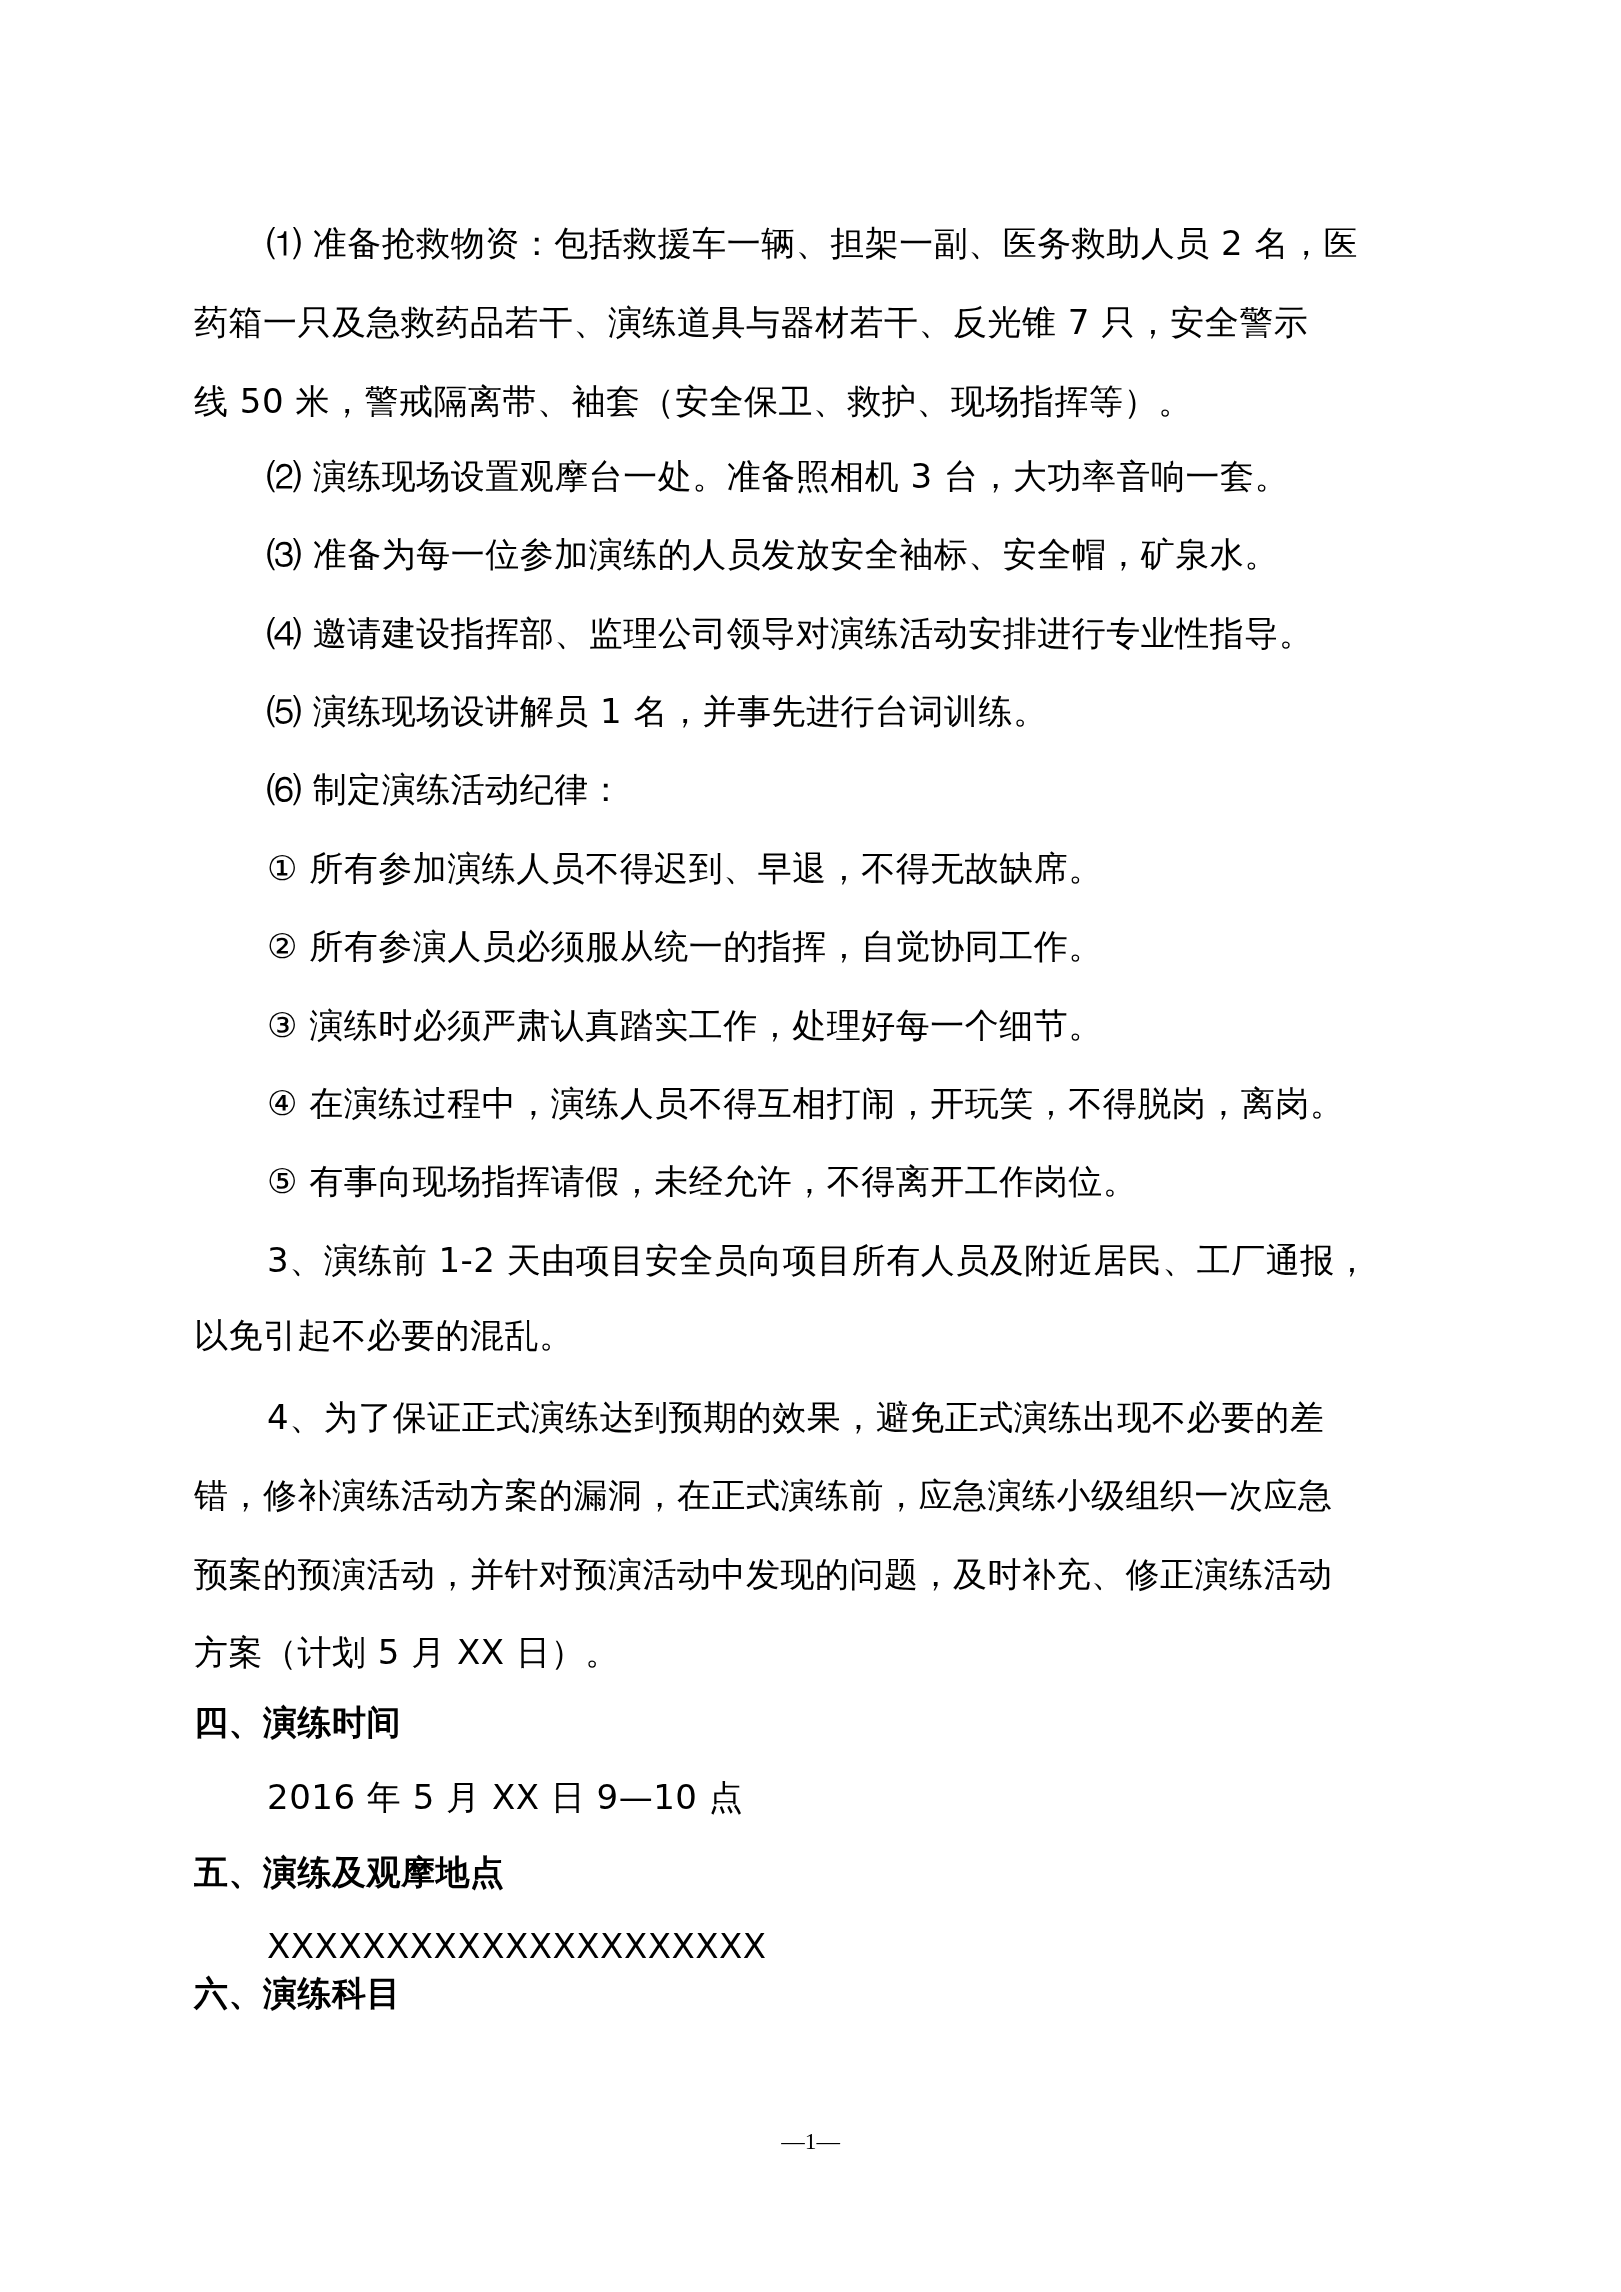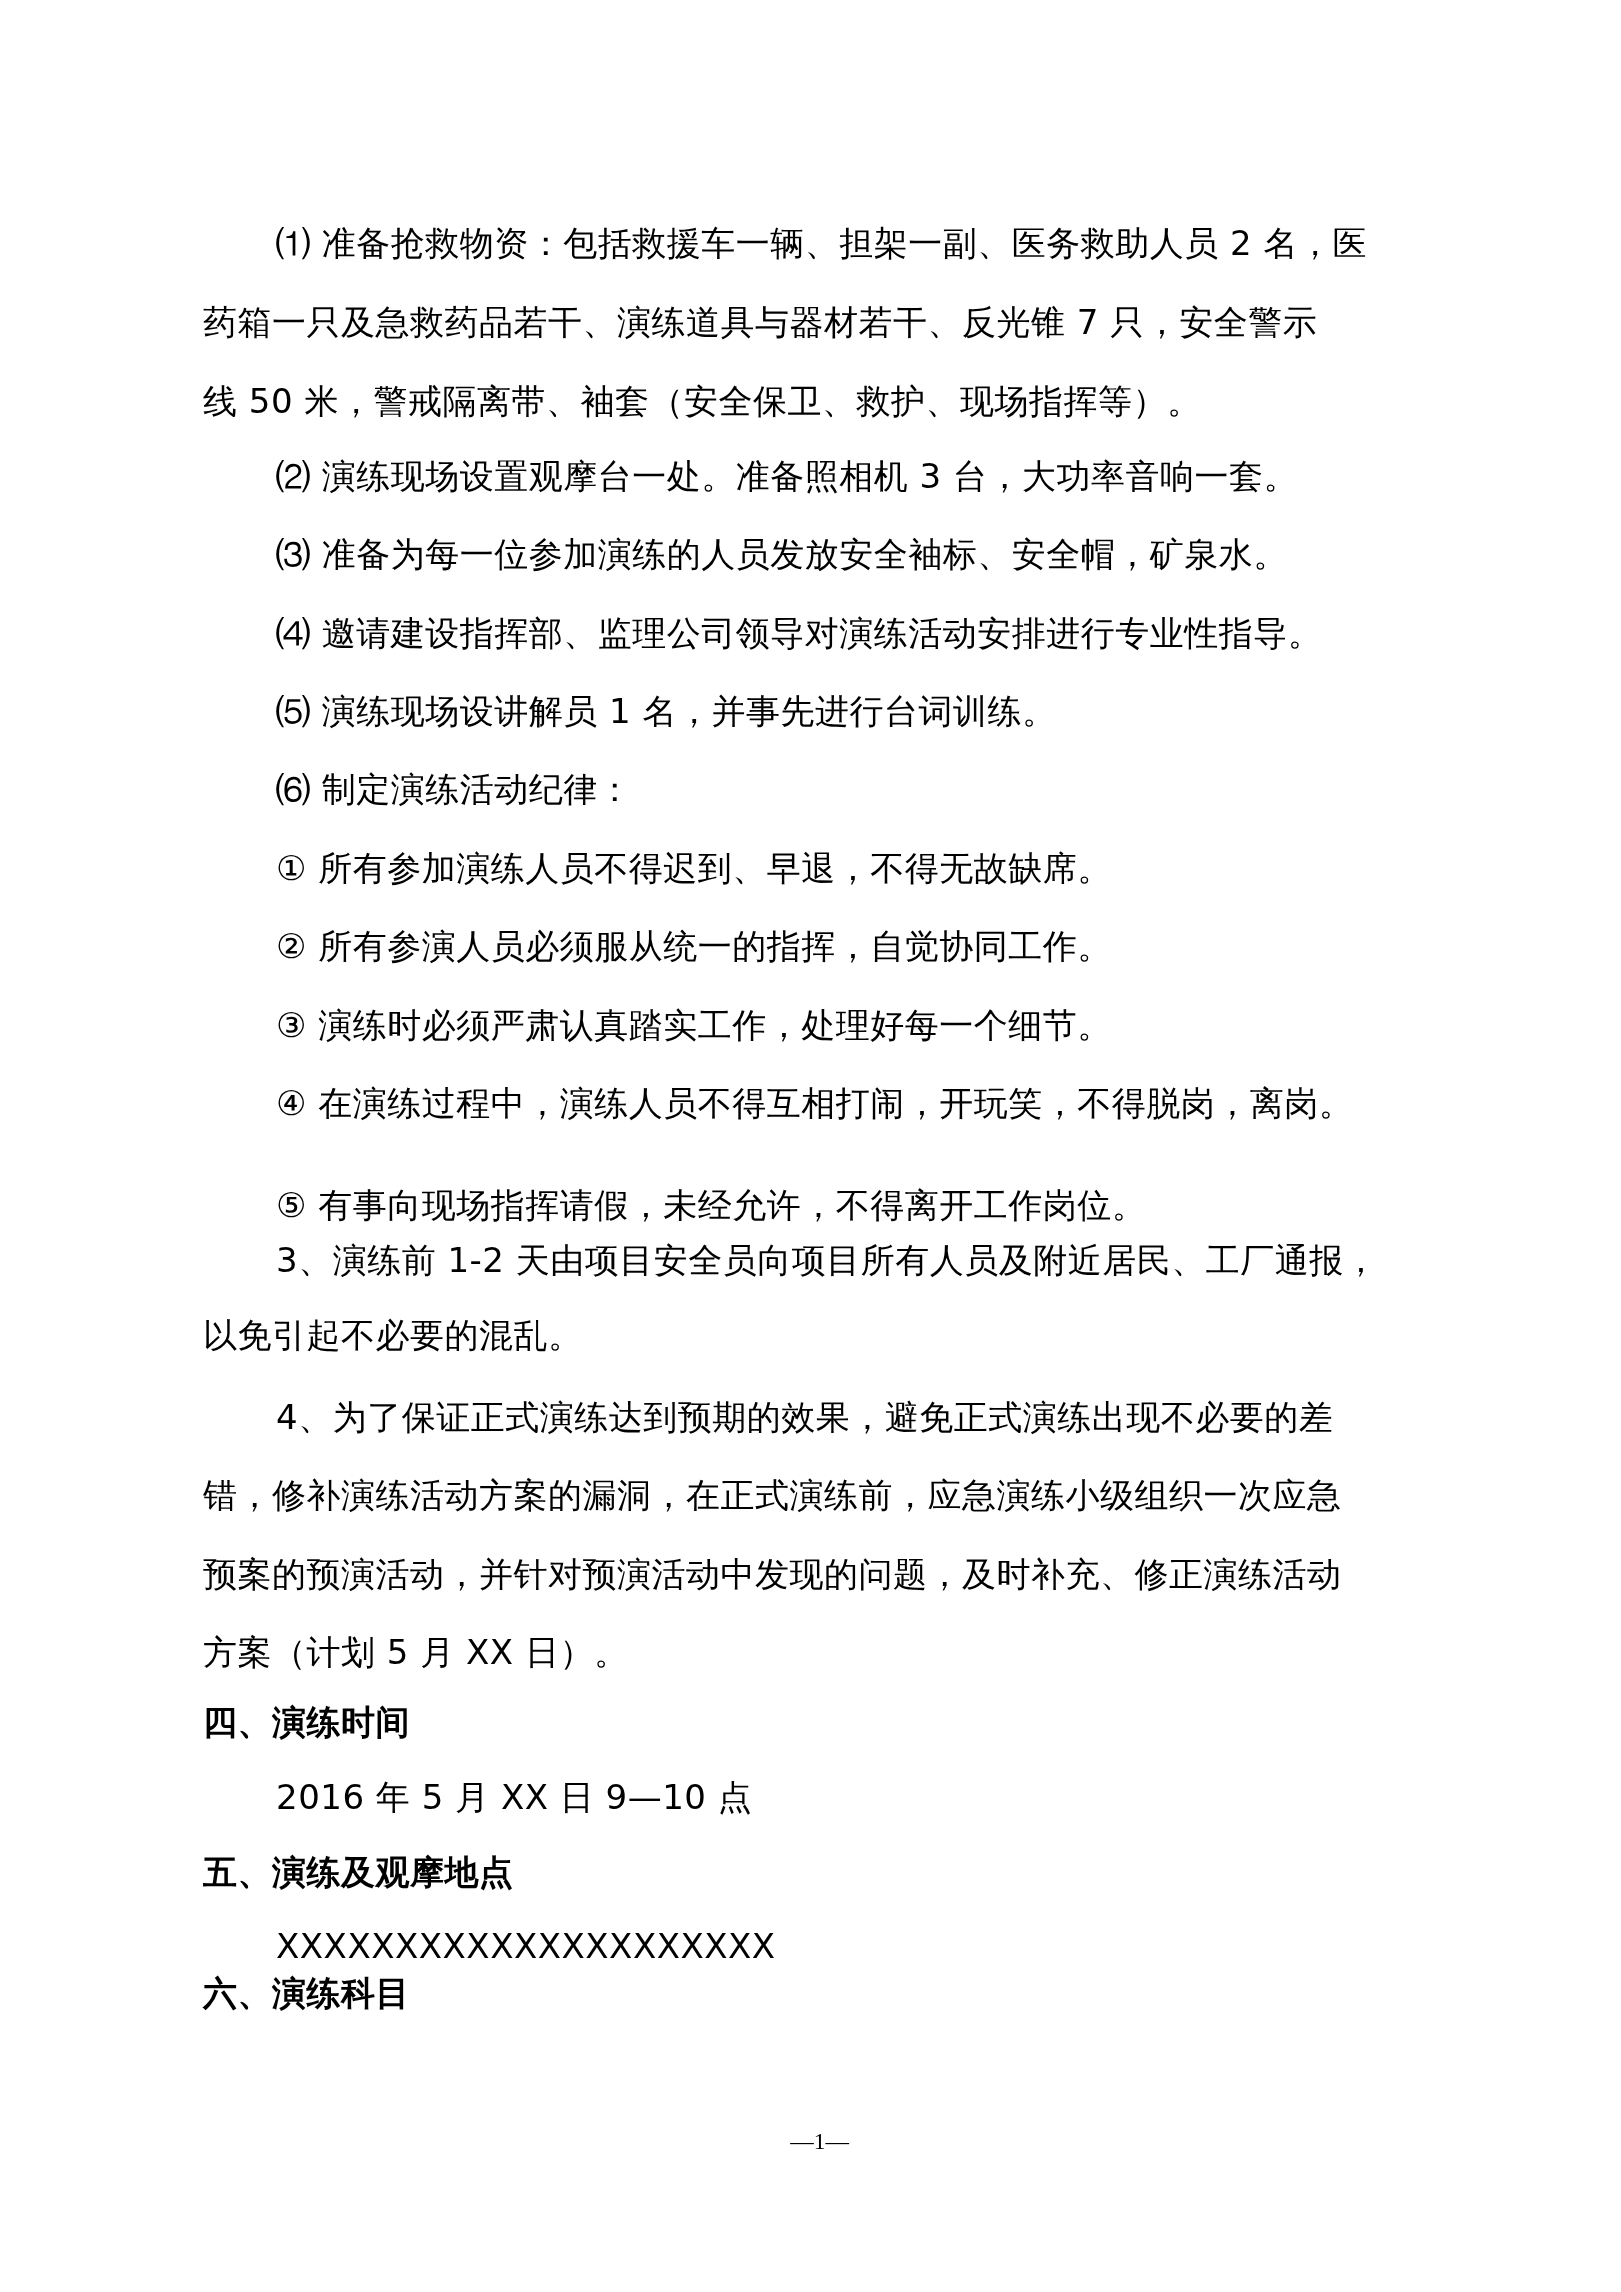--- a/index.html
+++ b/index.html
@@ -10,21 +10,21 @@
     body {
       width: 1621px;
       height: 2293px;
       position: relative;
       overflow: hidden;
       font-family: "DejaVu Sans", "Liberation Sans", sans-serif;
       color: #000000;
     }
     .page {
       position: absolute;
-      left: 9px;
+      left: 0;
       top: 0;
       width: 1404px;
       height: 2293px;
       background: #ffffff;
     }
     .line {
       position: absolute;
       left: 194px;
       width: 1255px;
       font-size: 34px;
@@ -61,21 +61,21 @@
   <div class="line indent" style="top:455px;">⑵ 演练现场设置观摩台一处。准备照相机 3 台，大功率音响一套。</div>
   <div class="line indent" style="top:533px;">⑶ 准备为每一位参加演练的人员发放安全袖标、安全帽，矿泉水。</div>
   <div class="line indent" style="top:612px;">⑷ 邀请建设指挥部、监理公司领导对演练活动安排进行专业性指导。</div>
   <div class="line indent" style="top:690px;">⑸ 演练现场设讲解员 1 名，并事先进行台词训练。</div>
   <div class="line indent" style="top:768px;">⑹ 制定演练活动纪律：</div>
 
   <div class="line indent" style="top:847px;">① 所有参加演练人员不得迟到、早退，不得无故缺席。</div>
   <div class="line indent" style="top:925px;">② 所有参演人员必须服从统一的指挥，自觉协同工作。</div>
   <div class="line indent" style="top:1082px;">④ 在演练过程中，演练人员不得互相打闹，开玩笑，不得脱岗，离岗。</div>
   <div class="line indent" style="top:1004px;">③ 演练时必须严肃认真踏实工作，处理好每一个细节。</div>
-  <div class="line indent" style="top:1160px;margin-top:24px;">⑤ 有事向现场指挥请假，未经允许，不得离开工作岗位。</div>
+  <div class="line indent" style="top:1160px;">⑤ 有事向现场指挥请假，未经允许，不得离开工作岗位。</div>
 
   <div class="line indent" style="top:1239px;">3、演练前 1-2 天由项目安全员向项目所有人员及附近居民、工厂通报，</div>
   <div class="line" style="top:1317px;font-family:Liberation Mono, monospace;">以免引起不必要的混乱。</div>
 
   <div class="line indent" style="top:1396px;">4、为了保证正式演练达到预期的效果，避免正式演练出现不必要的差</div>
   <div class="line" style="top:1474px;">错，修补演练活动方案的漏洞，在正式演练前，应急演练小级组织一次应急</div>
   <div class="line" style="top:1553px;">预案的预演活动，并针对预演活动中发现的问题，及时补充、修正演练活动</div>
   <div class="line" style="top:1631px;">方案（计划 5 月 XX 日）。</div>
 
   <div class="line heading" style="top:1701px;">四、演练时间</div>

